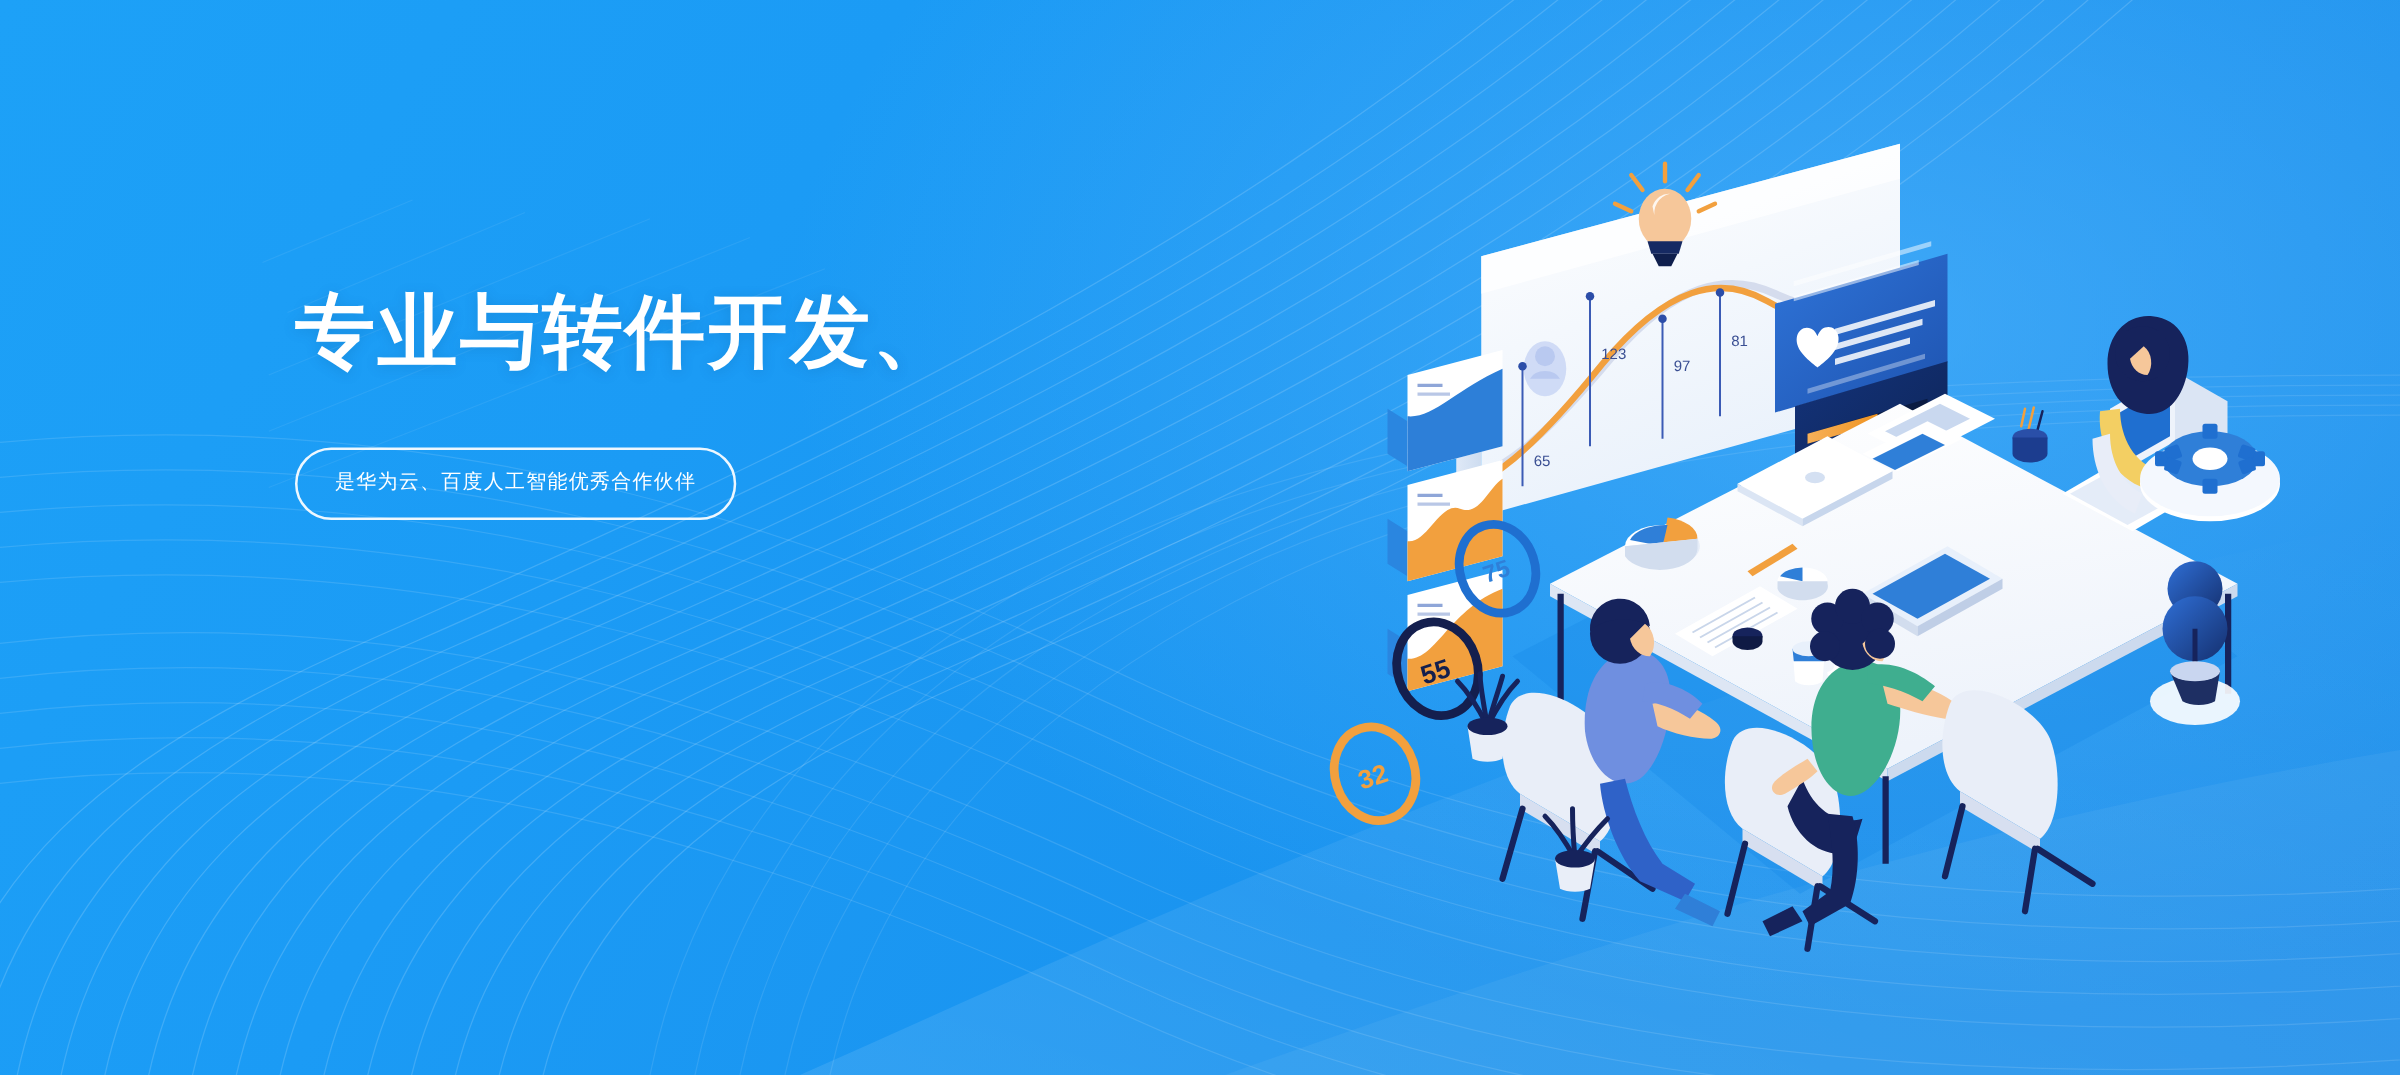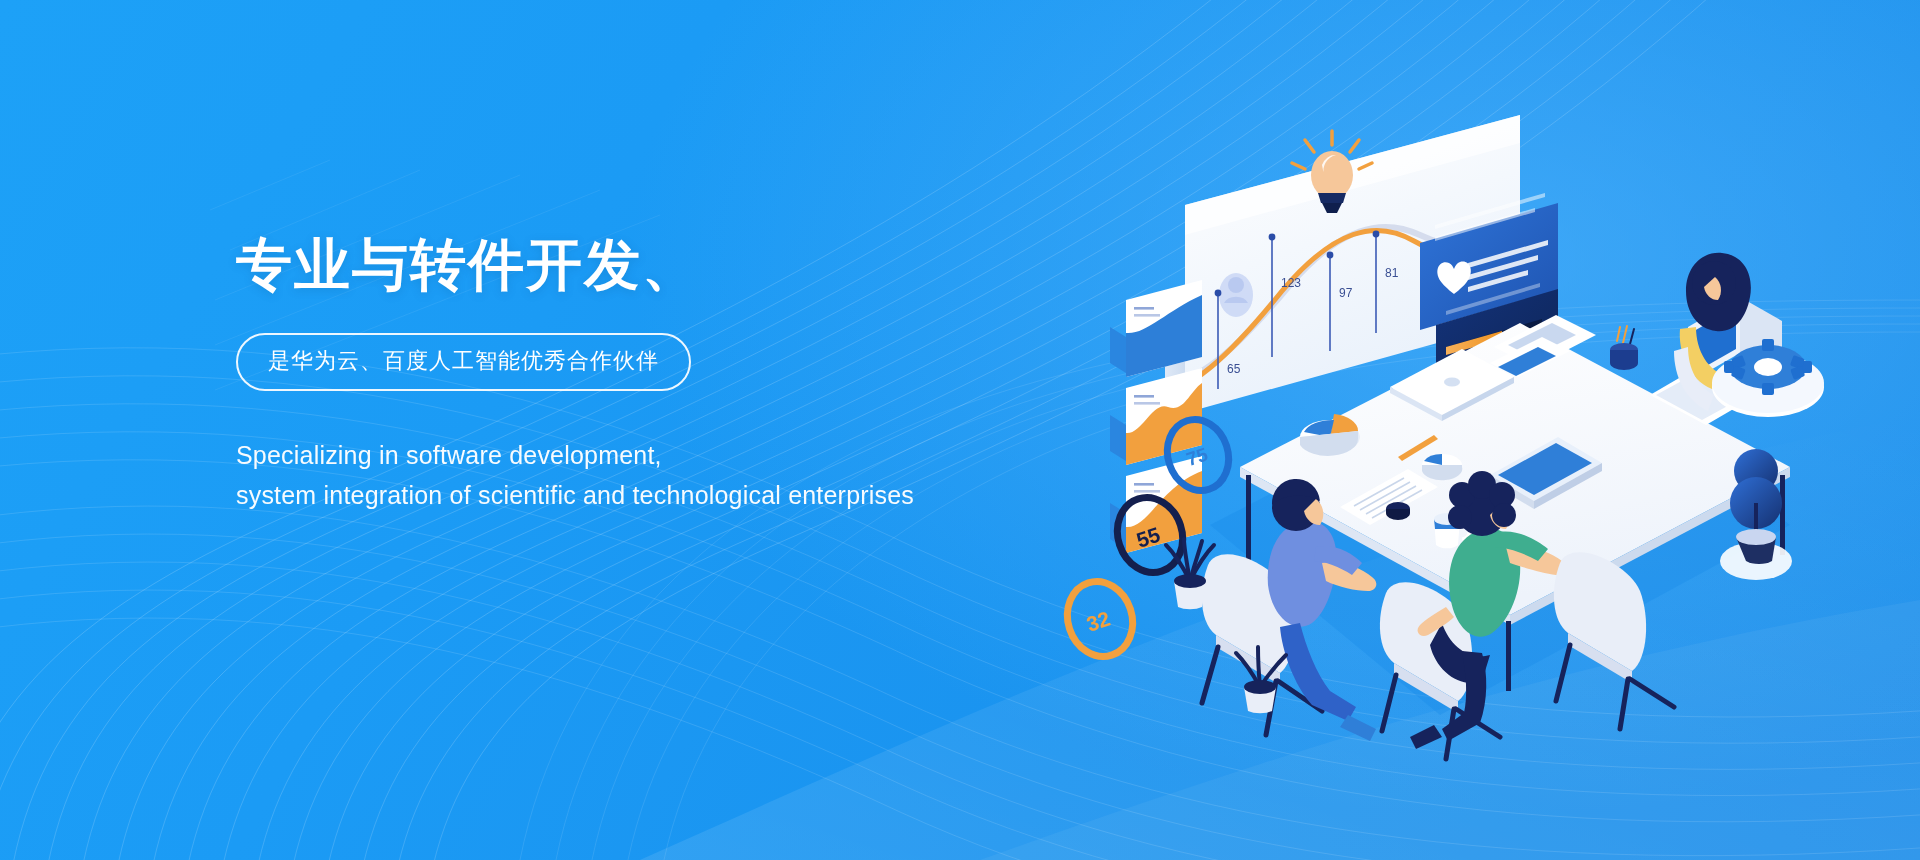--- a/index.html
+++ b/index.html
@@ -22,38 +22,38 @@
   
   .bgsvg { position:absolute; inset:0; width:1920px; height:860px; pointer-events:none; }
 
   
   .copy {
     position:absolute;
     left:236px; top:232px;
     width:900px;
   }
   .headline {
-    font-size:56px;
+    font-size:64px;
     line-height:66px;
     font-weight:700;
     color:#ffffff;
     letter-spacing:2px;
     white-space:nowrap;
     text-shadow:0 2px 10px rgba(10,70,130,.18);
   }
   .headline .ln { display:block; }
 
   .pill {
     display:inline-block;
-    margin-top:35px;
+    margin-top:60px;
     padding:12px 30px 14px 30px;
     border:2px solid rgba(255,255,255,.92);
     border-radius:40px;
     color:#ffffff;
-    font-size:22px;
+    font-size:16px;
     line-height:28px;
     letter-spacing:1px;
     white-space:nowrap;
   }
 
   .subtitle {
     margin-top:44px;
     color:#ffffff;
     font-size:25px;
     line-height:40px;
@@ -145,24 +145,20 @@
   </svg>
 
   <div class="copy">
 
     <div class="headline">
       <span class="ln">专业与转件开发、</span>
     </div>
 
     <div class="pill">是华为云、百度人工智能优秀合作伙伴</div>
 
-    <div class="subtitle">
-      <span class="ln">Specializing in software development,</span>
-      <span class="ln">system integration of scientific and technological enterprises</span>
-    </div>
 
   </div>
 
   <div class="illo">
     <svg viewBox="0 0 810 650">
       <defs>
         <linearGradient id="scr" x1="0" y1="0" x2="0.4" y2="1">
           <stop offset="0%" stop-color="#ffffff"></stop>
           <stop offset="100%" stop-color="#e9f1fb"></stop>
         </linearGradient>

